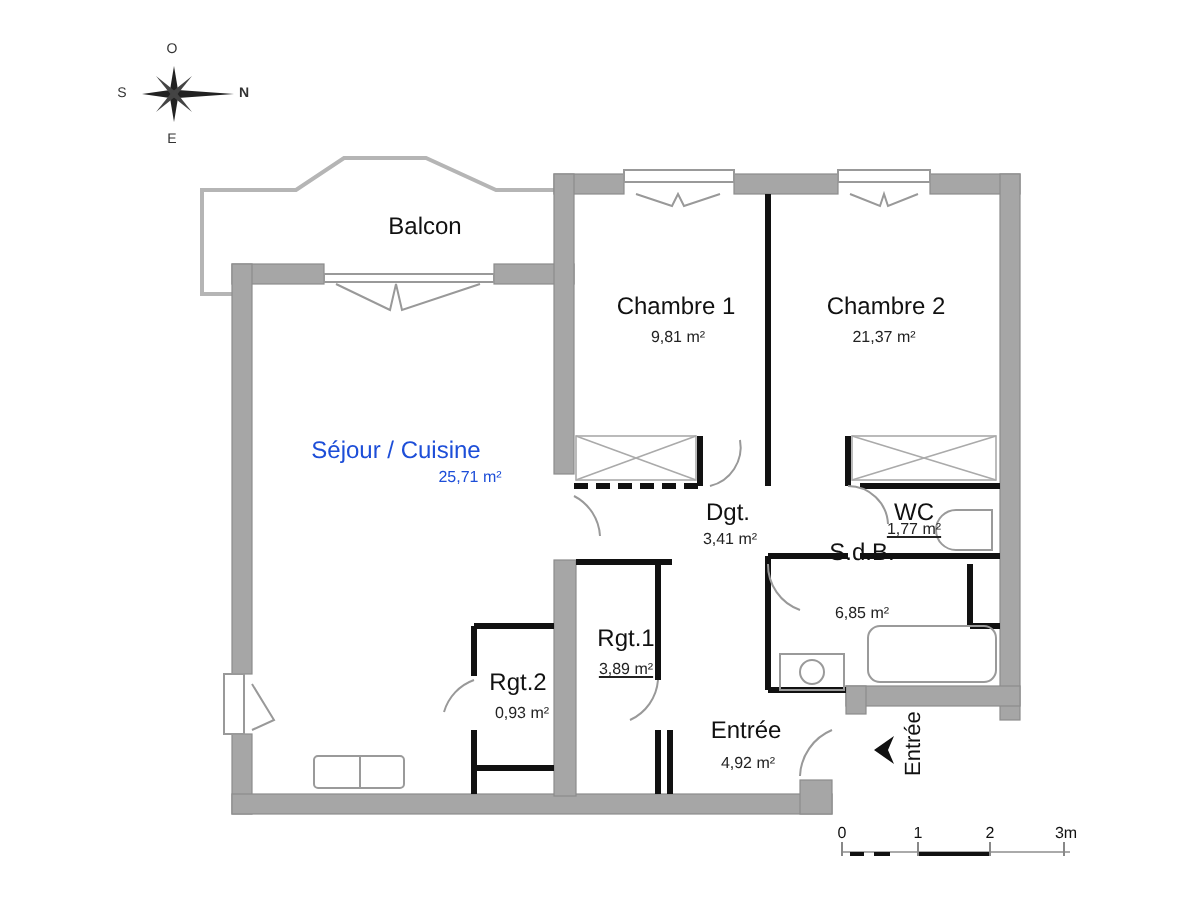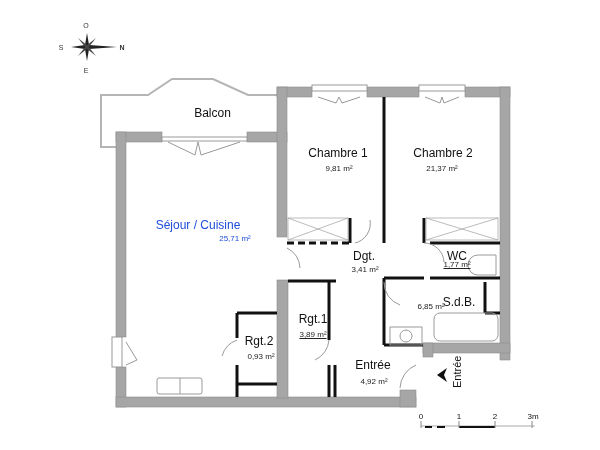--- a/index.html
+++ b/index.html
@@ -148,21 +148,21 @@
 
 <div class="lbl" style="left:443px;top:146px;">Chambre 2</div>
 <div class="area" style="left:442px;top:164px;">21,37 m²</div>
 
 <div class="lbl" style="left:364px;top:249px;">Dgt.</div>
 <div class="area" style="left:365px;top:265px;">3,41 m²</div>
 
 <div class="lbl" style="left:457px;top:249px;">WC</div>
 <div class="area" style="left:457px;top:260px;text-decoration:underline;">1,77 m²</div>
 
-<div class="lbl" style="left:431px;top:295px;margin-left:28px;">S.d.B.</div>
+<div class="lbl" style="left:431px;top:269px;">S.d.B.</div>
 <div class="area" style="left:431px;top:302px;">6,85 m²</div>
 
 <div class="lbl" style="left:313px;top:312px;">Rgt.1</div>
 <div class="area" style="left:313px;top:330px;text-decoration:underline;">3,89 m²</div>
 
 <div class="lbl" style="left:259px;top:334px;">Rgt.2</div>
 <div class="area" style="left:261px;top:352px;">0,93 m²</div>
 
 <div class="lbl" style="left:373px;top:358px;">Entrée</div>
 <div class="area" style="left:374px;top:377px;">4,92 m²</div>

